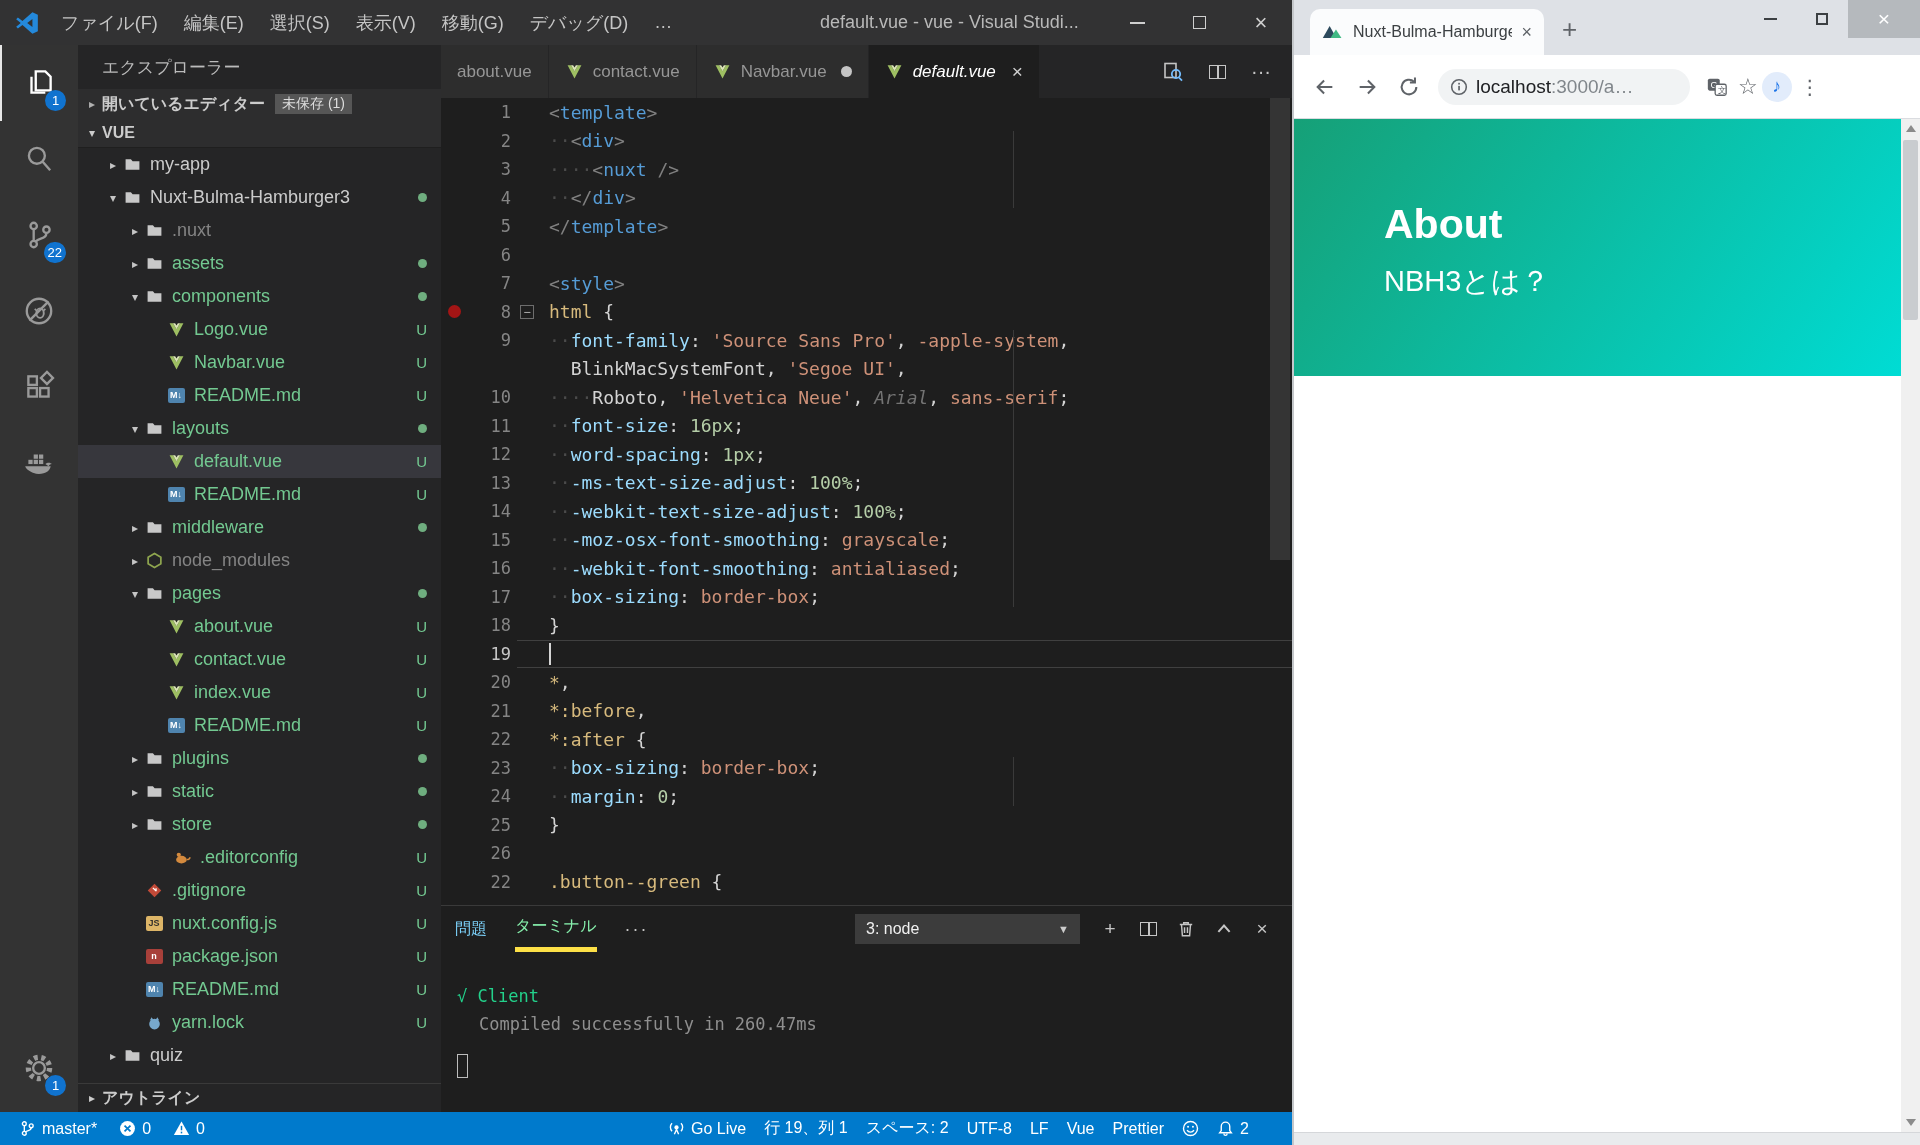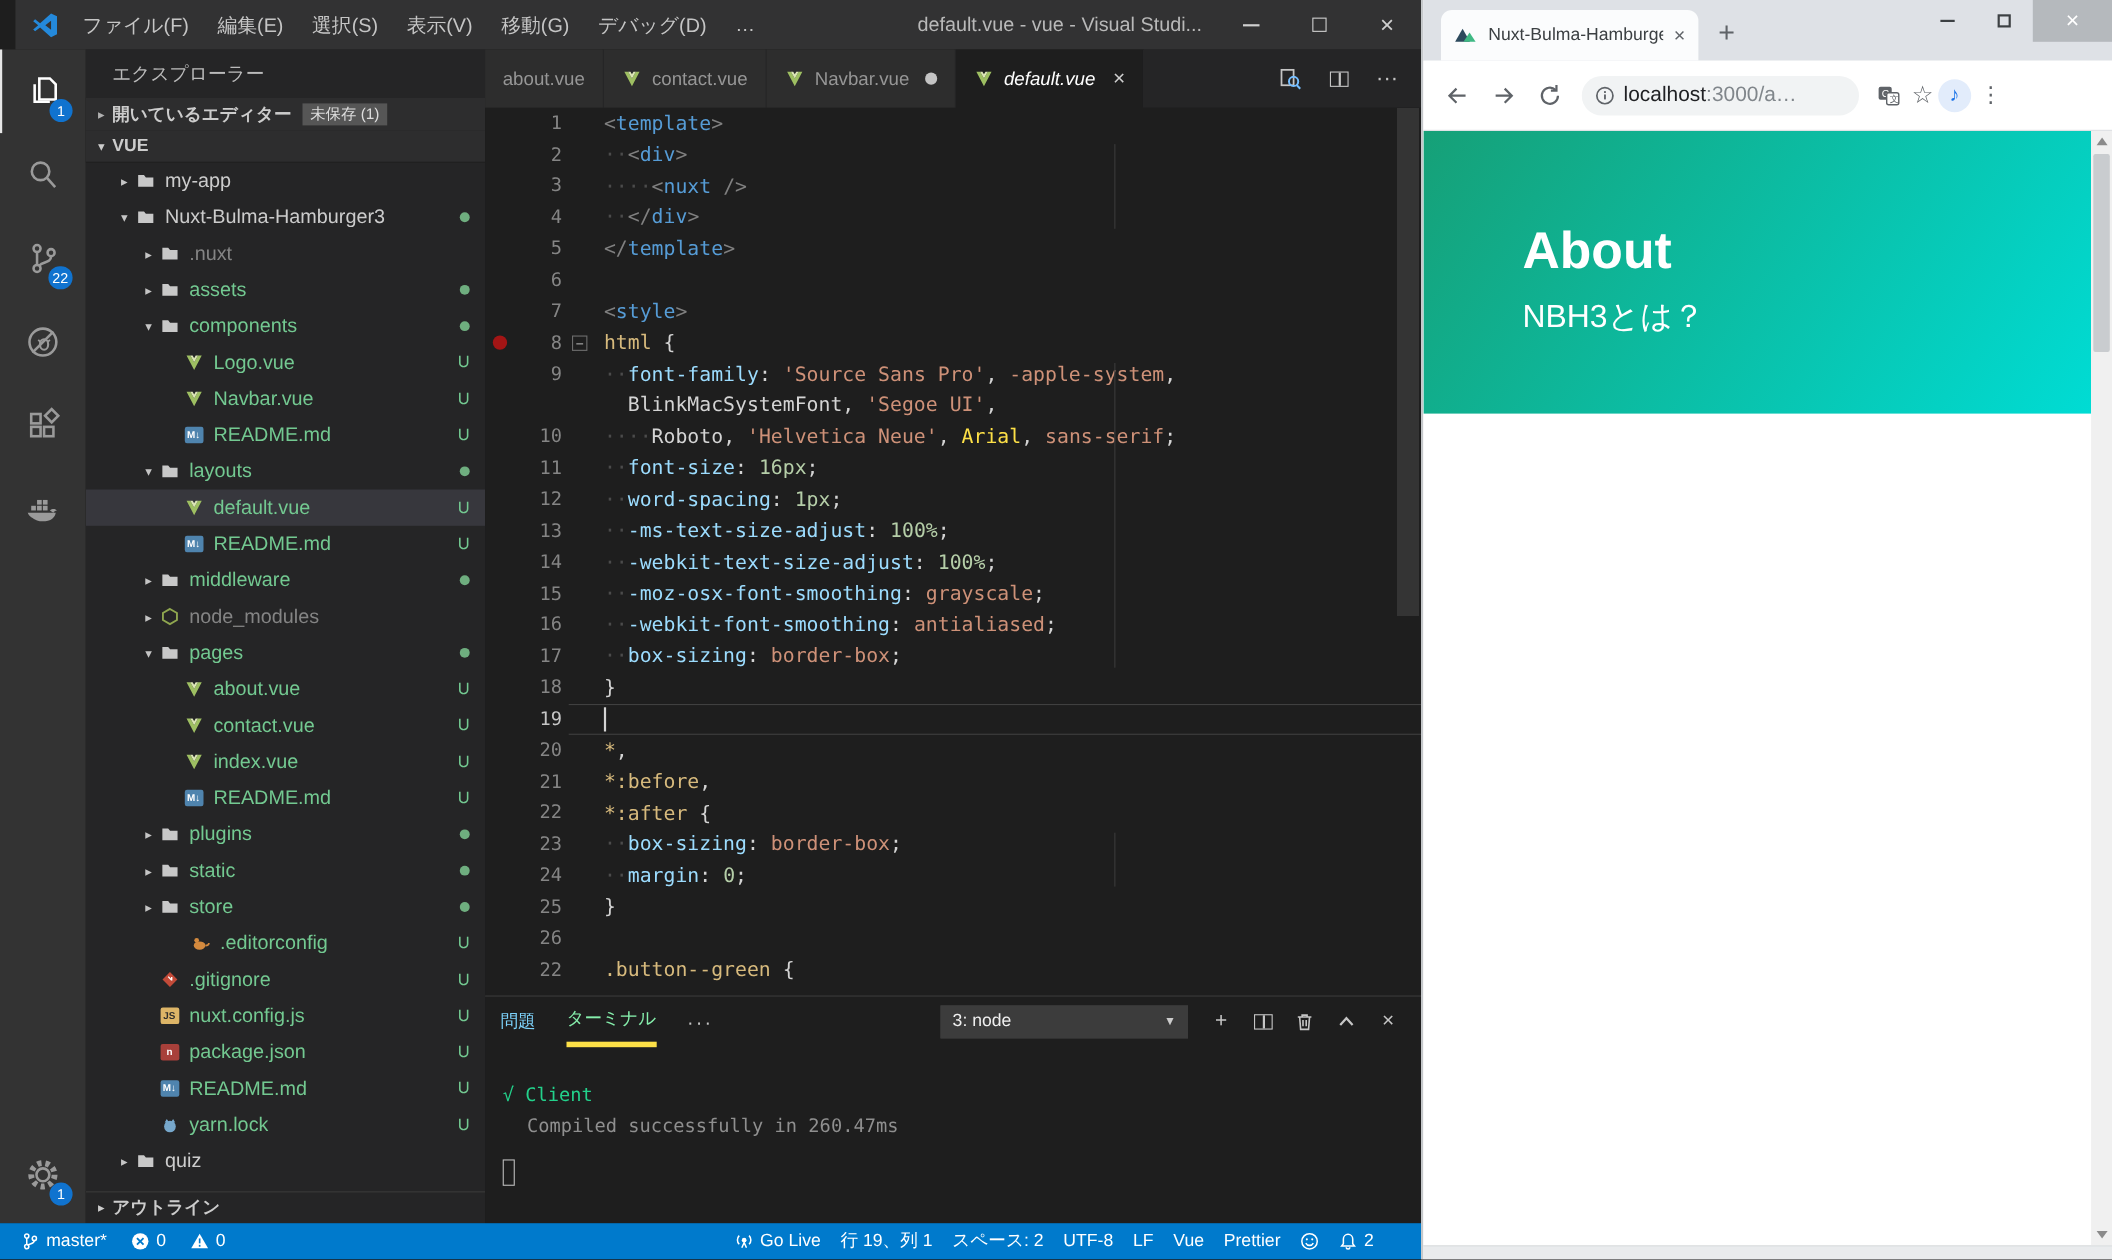--- a/index.html
+++ b/index.html
@@ -2,21 +2,21 @@
 <html><head>
 <meta charset="utf-8">
 <style>
   html,body{margin:0;padding:0;background:#202020;}
   *{box-sizing:border-box;}
   #screen{position:relative;width:1920px;height:1145px;overflow:hidden;
     font-family:"Liberation Sans","DejaVu Sans",sans-serif;-webkit-font-smoothing:antialiased;}
 
   
   #vscode{position:absolute;left:0;top:0;width:1292px;height:1145px;background:#1e1e1e;}
-  .titlebar{position:absolute;left:0;top:0;right:0;height:45px;background:#323233;display:flex;align-items:center;color:#cccccc;margin-left:14px;}
+  .titlebar{position:absolute;left:0;top:0;right:0;height:45px;background:#323233;display:flex;align-items:center;color:#cccccc;}
   .vslogo{width:26px;height:26px;margin:0 8px 0 14px;display:inline-flex;}
   .menus{display:flex;height:100%;align-items:center;}
   .menu-item{padding:0 13px;font-size:18px;color:#c5c5c5;cursor:default;}
   .wtitle{position:absolute;left:820px;top:0;height:45px;display:flex;align-items:center;font-size:18px;color:#b9b9b9;}
   .wctrl{position:absolute;right:0;top:0;height:45px;display:flex;}
   .wbtn{width:62px;height:45px;display:flex;align-items:center;justify-content:center;color:#cfcfcf;font-size:22px;}
   .min-glyph{display:block;width:15px;height:2px;background:#cfcfcf;}
   .max-glyph{display:block;width:13px;height:13px;border:1.5px solid #cfcfcf;}
 
   .activitybar{position:absolute;left:0;top:45px;width:78px;bottom:33px;background:#333333;display:flex;flex-direction:column;}
@@ -69,21 +69,21 @@
   .glyph{width:26px;flex:none;display:flex;justify-content:center;}
   .bp{width:13px;height:13px;border-radius:50%;background:#a31515;}
   .lnum{width:44px;flex:none;text-align:right;color:#858585;font-size:17px;}
   .crow.current .lnum{color:#c6c6c6;}
   .cbody{flex:1;display:flex;align-items:center;height:100%;margin-left:6px;}
   .crow.current .cbody{border-top:1px solid #404040;border-bottom:1px solid #404040;}
   .fold{width:20px;flex:none;display:flex;justify-content:center;}
   .fold-box{width:14px;height:14px;border:1px solid #6d6d6d;color:#aaa;font-size:12px;line-height:12px;text-align:center;}
   .ctext{white-space:pre;padding-left:12px;}
   .tk-g{color:#808080;} .tk-b{color:#569CD6;} .tk-y{color:#D7BA7D;} .tk-p{color:#9CDCFE;}
-  .tk-s{color:#CE9178;} .tk-n2{color:#B5CEA8;} .tk-w{color:#D4D4D4;} .tk-d{color:#4b4b4b;} .tk-a{color:#fde047;}
+  .tk-s{color:#CE9178;} .tk-n2{color:#B5CEA8;} .tk-w{color:#D4D4D4;} .tk-d{color:#4b4b4b;} .tk-a{color:#737373;font-style:italic;}
   .cursor{display:inline-block;width:2px;height:22px;background:#d4d4d4;vertical-align:middle;}
   .iguide{position:absolute;width:1px;background:#3a3a3a;left:572px;}
   .g1{top:33px;height:77px;} .g2{top:232px;height:277px;} .g3{top:659px;height:49px;}
   .ed-scroll{position:absolute;right:2px;top:0;width:20px;height:462px;background:rgba(121,121,121,0.25);}
 
   .panel{height:207px;flex:none;background:#1e1e1e;border-top:1px solid #3a3a3a;position:relative;}
   .panel-top{height:46px;display:flex;align-items:center;padding:0 14px;}
   .ptab{font-size:16px;color:#7dd3fc;margin-right:28px;height:100%;display:flex;align-items:center;text-transform:uppercase;}
   .ptab.active{color:#86efac;border-bottom:5px solid #fde047;}
   .pmore{color:#c5c5c5;font-size:18px;margin-right:20px;letter-spacing:2px;}
@@ -120,21 +120,21 @@
   .omnibox{width:252px;height:36px;background:#f1f3f4;border-radius:18px;display:flex;align-items:center;padding:0 12px;gap:8px;margin-left:4px;}
   .omnibox svg{width:18px;height:18px;flex:none;}
   .url{font-size:19px;white-space:nowrap;overflow:hidden;}
   .url .host{color:#202124;} .url .rest{color:#80868b;}
   .tb-right{display:flex;align-items:center;gap:4px;margin-left:2px;}
   .star{font-size:22px;color:#5f6368;}
   .music{width:30px;height:30px;border-radius:50%;background:#e2ecfb;color:#1a73e8;font-size:18px;display:flex;align-items:center;justify-content:center;}
   .crmenu{font-size:20px;color:#5f6368;padding:0 4px;}
   .cr-content{position:relative;height:1013px;background:#ffffff;overflow:hidden;}
   .hero{position:absolute;left:0;top:0;right:19px;height:257px;color:#fff;padding:84px 0 0 90px;}
-  .hero-title{font-size:47px;font-weight:bold;line-height:1.05;}
+  .hero-title{font-size:41px;font-weight:bold;line-height:1.05;}
   .hero-sub{font-size:29px;margin-top:16px;}
   .cr-scroll{position:absolute;right:0;top:0;bottom:0;width:19px;background:#f0f0f0;}
   .sc-up,.sc-down{position:absolute;left:0;width:19px;height:19px;display:flex;align-items:center;justify-content:center;}
   .sc-up{top:0;} .sc-down{bottom:0;}
   .tri-up{width:0;height:0;border-left:5px solid transparent;border-right:5px solid transparent;border-bottom:7px solid #8b8b8b;}
   .tri-down{width:0;height:0;border-left:5px solid transparent;border-right:5px solid transparent;border-top:7px solid #8b8b8b;}
   .sc-thumb{position:absolute;left:2px;top:21px;width:15px;height:180px;background:#c9cccf;border-radius:2px;}
   .cr-bottomframe{height:13px;background:#e9ebed;border-top:1px solid #d5d7da;}
 </style>
 </head>

